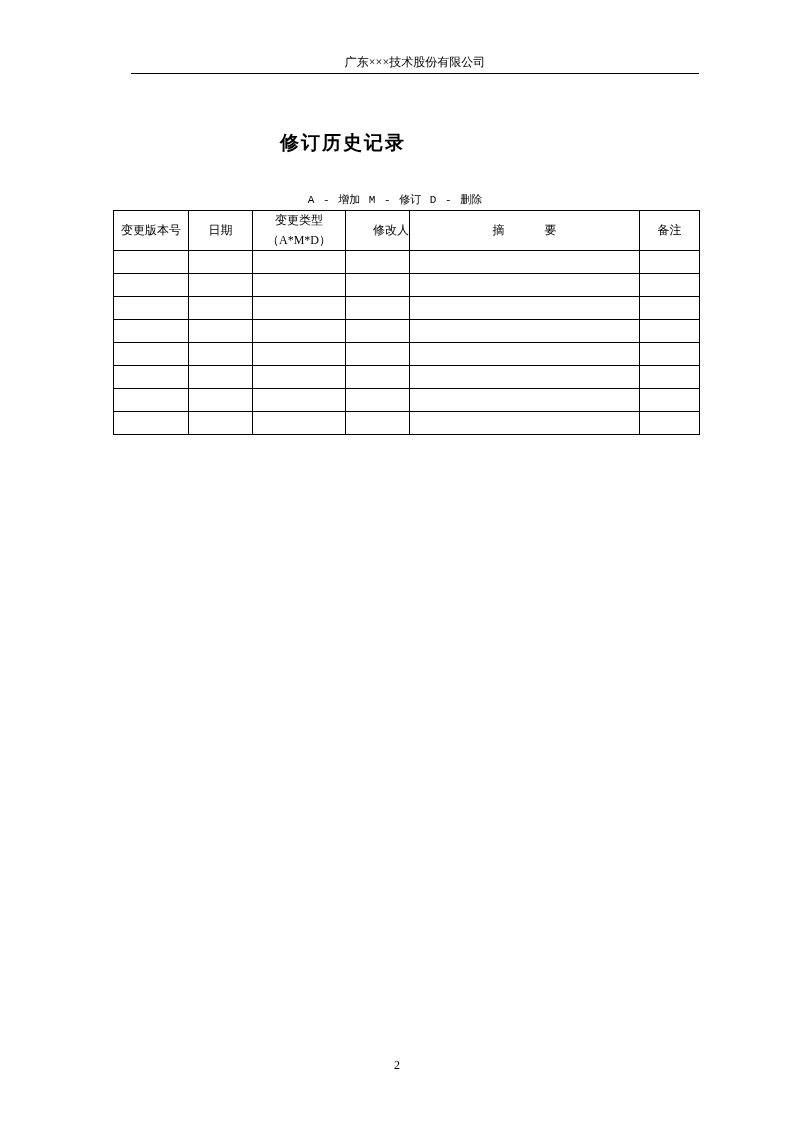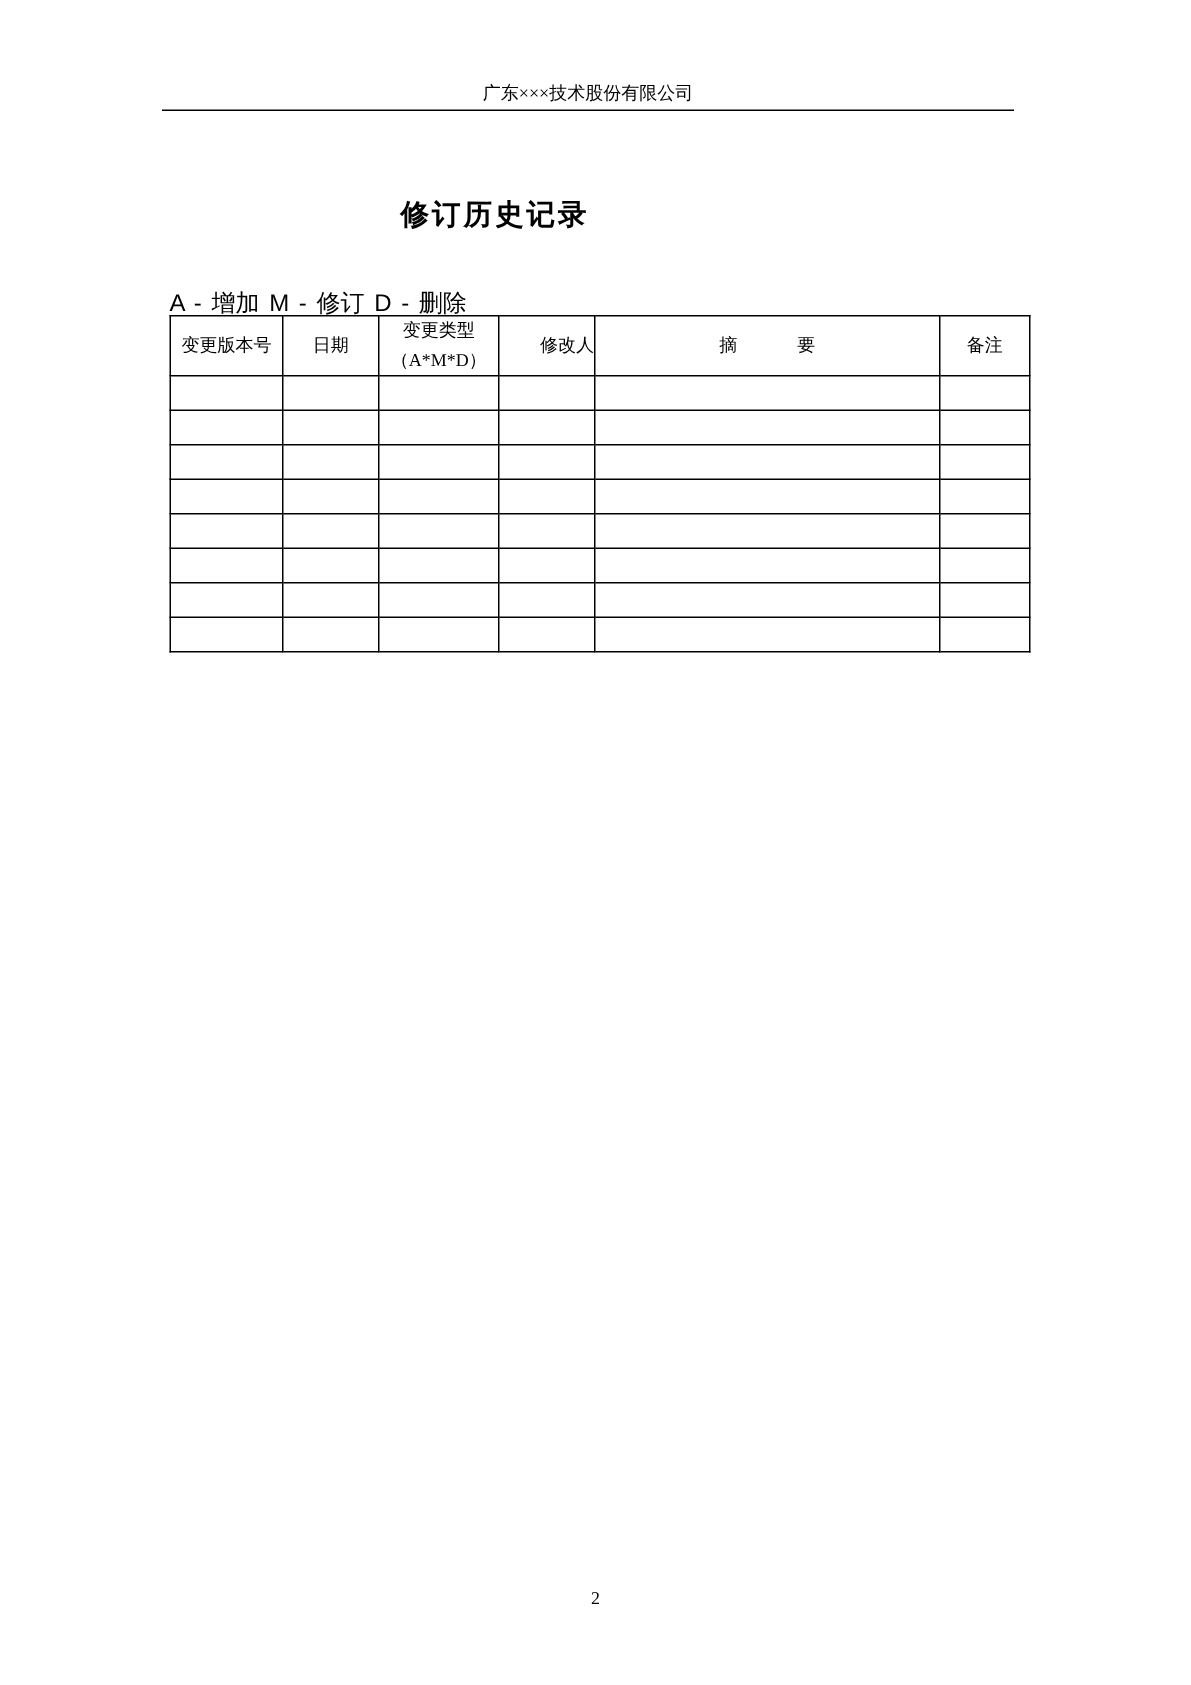--- a/index.html
+++ b/index.html
@@ -7,51 +7,51 @@
     width: 794px;
     height: 1123px;
     background: #fff;
     font-family: "SimSun", "宋体", serif;
     color: #000;
     position: relative;
   }
   .header-area {
     position: absolute;
     top: 54px;
-    left: 108px;
+    left: 131px;
     width: 568px;
   }
   .company {
     font-size: 12px;
     text-align: center;
     padding-bottom: 2px;
   }
   .header-rule {
     border: none;
     border-top: 1px solid #000;
     width: 100%;
   }
   .title {
     position: absolute;
     top: 130px;
-    left: 0;
+    left: 13px;
     width: 660px;
     text-align: center;
     font-size: 19px;
     font-weight: bold;
     letter-spacing: 2px;
   }
   .legend {
     position: absolute;
     top: 192px;
     left: 113px;
     width: 568px;
-    text-align: left;
-    font-size: 16px;
-    font-family: Liberation Sans, sans-serif;
+    text-align: center;
+    font-size: 11px;
+    font-family: Liberation Mono, monospace;
     word-spacing: 2px;
     padding-right: 4px;
   }
   .table-wrap {
     position: absolute;
     top: 210px;
     left: 113px;
     width: 568px;
   }
   table {
@@ -64,21 +64,21 @@
     font-size: 12px;
     font-weight: normal;
     text-align: center;
     vertical-align: middle;
     height: 23px;
     padding: 0;
   }
   th { height: 40px; line-height: 1.6; }
   .col-ver { width: 75px; }
   .col-date { width: 64px; }
-  .col-type { width: 80px; }
+  .col-type { width: 93px; }
   .col-mod { width: 64px; text-align: right; }
   .col-summary { width: 230px; letter-spacing: 40px; text-indent: 40px; margin-top: 39px; }
   .col-note { width: 60px; }
   .page-number {
     position: absolute;
     bottom: 50px;
     left: 0;
     width: 794px;
     text-align: center;
     font-size: 12px;

